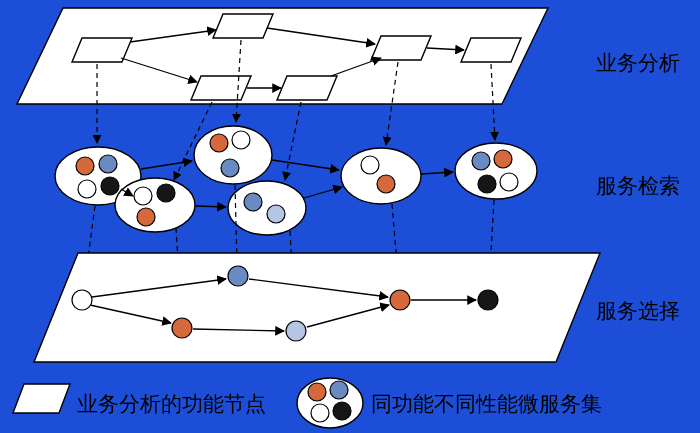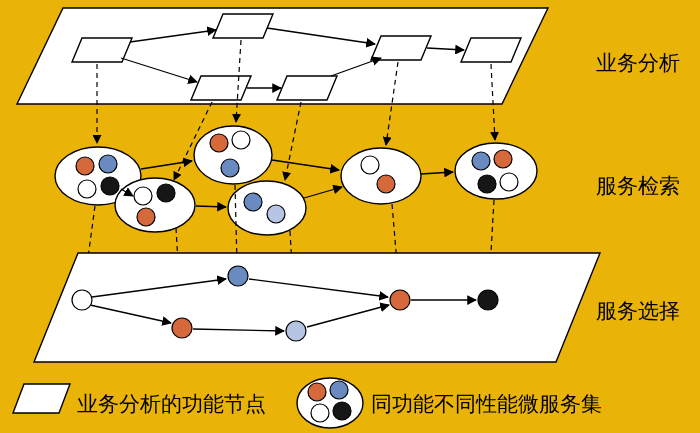--- a/index.html
+++ b/index.html
@@ -1,16 +1,16 @@
 <!DOCTYPE html>
 <html style="--orange: #d5693b; --blue: #6a8bc1; --light_blue: #b7c5e4; --black: #161616; --white: #ffffff; --line: #000000;"><head>
 <meta charset="utf-8">
 <style>
   html,body{margin:0;padding:0;background:#fff}
-  .figure{position:relative;width:700px;height:433px;background:#eab308;overflow:hidden}
+  .figure{position:relative;width:700px;height:433px;background:#1d4ed8;overflow:hidden}
   svg{display:block}
   .plane{fill:#ffffff;stroke:#000;stroke-width:1.4}
   .pnode{fill:#ffffff;stroke:#000;stroke-width:1.4}
   .sset{fill:#ffffff;stroke:#000;stroke-width:1.4}
   .edge{stroke:#000;stroke-width:1.3;fill:none}
   .dashed{stroke:#000;stroke-width:1.2;fill:none;stroke-dasharray:5 4}
   .dot{stroke:#000;stroke-width:1.2}
   .dot.orange{fill:var(--orange,#d5693b)}
   .dot.blue{fill:var(--blue,#6a8bc1)}
   .dot.lightblue{fill:var(--light_blue,#b7c5e4)}

